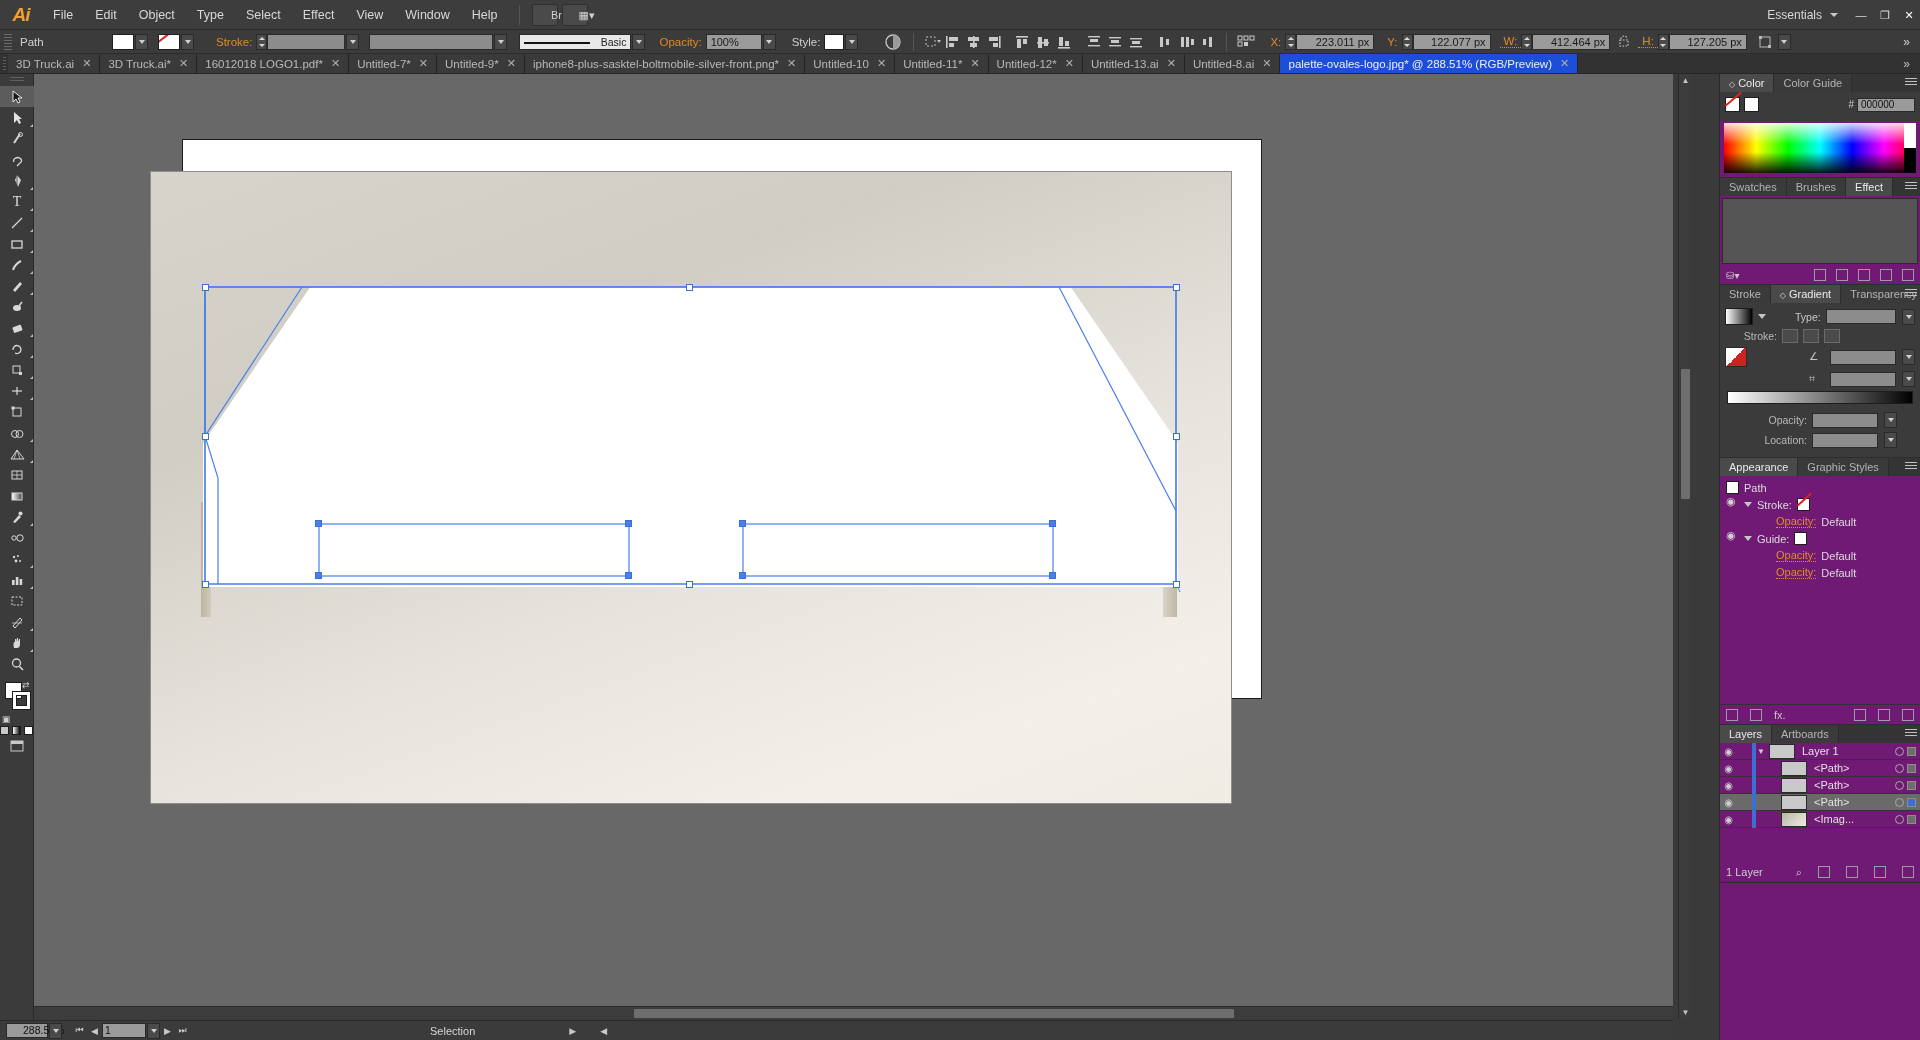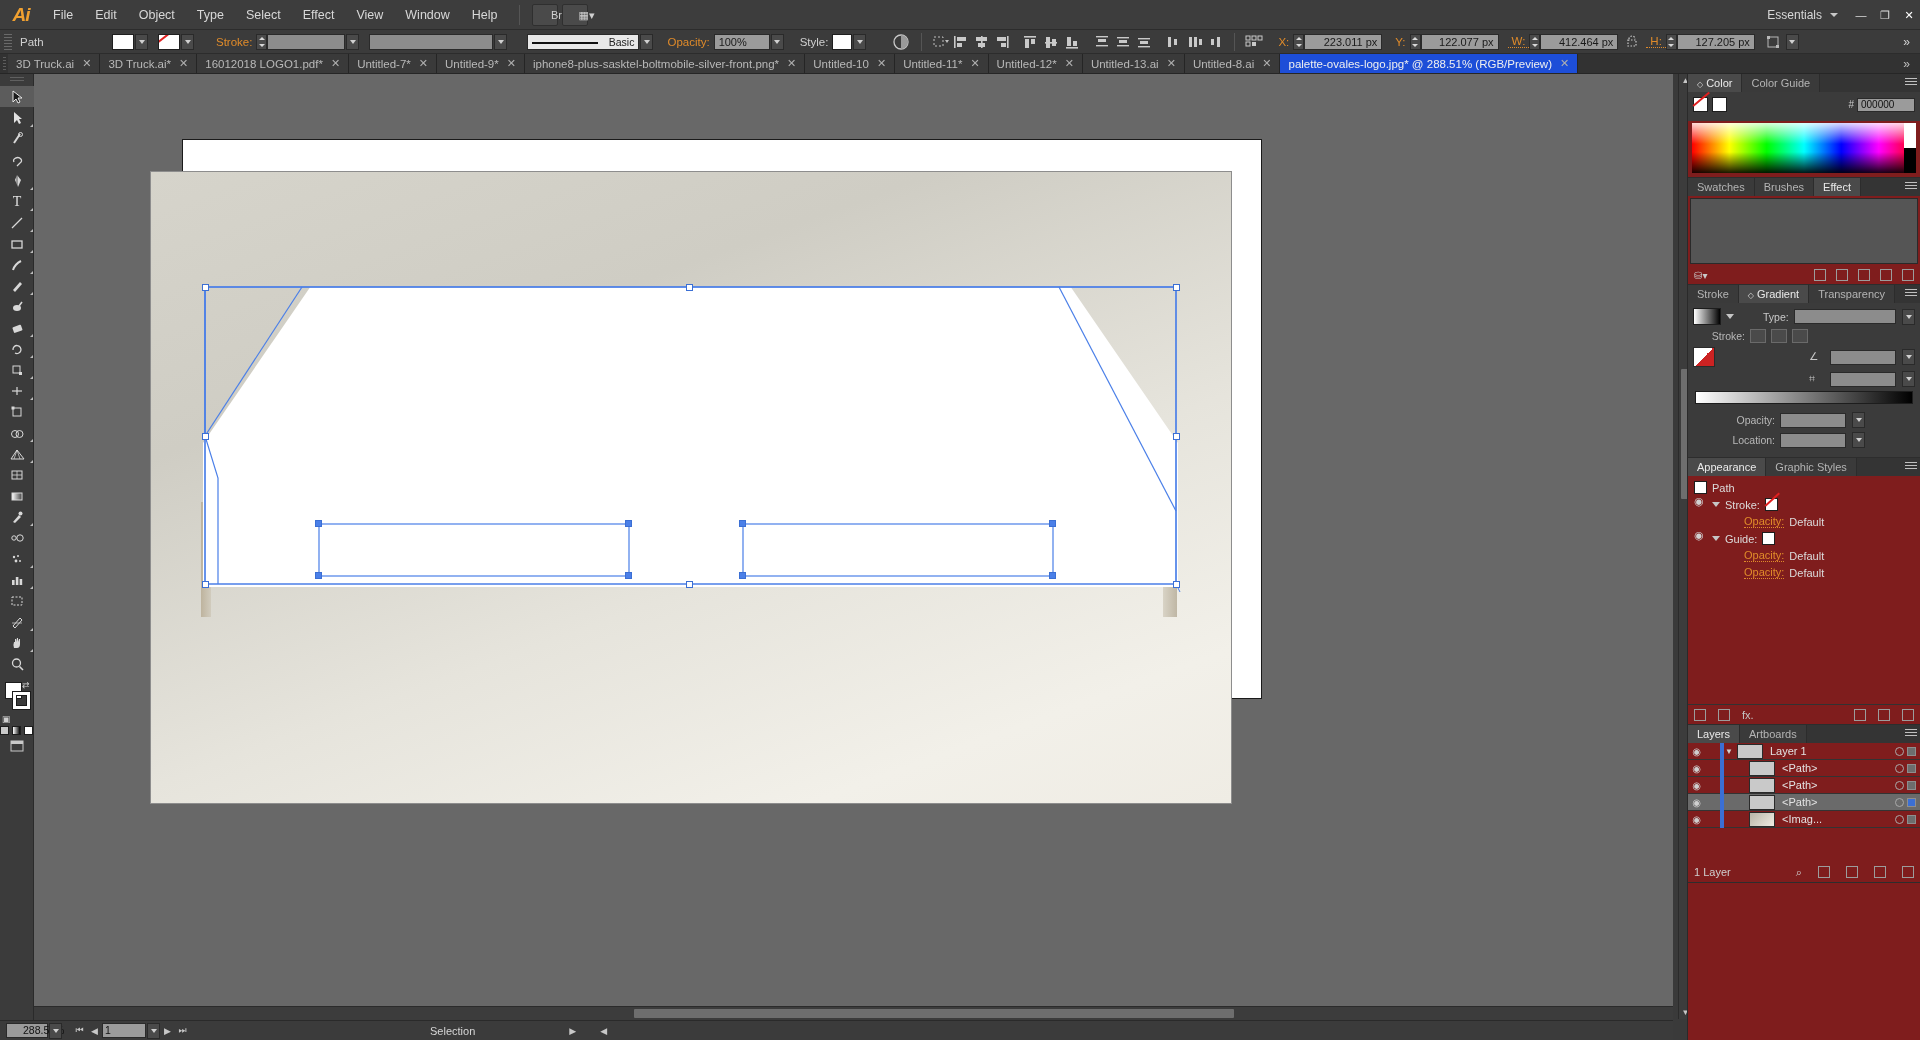--- a/index.html
+++ b/index.html
@@ -176,22 +176,22 @@
   }
   .zoom-field { width: 42px; height: 15px; background: #9b9b9b; color:#111; font-size:10.5px;
      border:1px solid #2a2a2a; margin-left:6px; padding-left:16px; line-height:13px;}
   .nav-arrow { width: 15px; text-align: center; color: #c8c8c8; font-size: 9px; }
   .page-field { width: 44px; height: 15px; background: #9b9b9b; color:#111; font-size:10.5px;
      border:1px solid #2a2a2a; padding-left:2px; line-height:13px; }
   .status-text { margin-left: 240px; color: #d6d6d6; }
 
   
   .panels {
-    position: absolute; right: 0; top: 74px; width: 233px; height: 966px;
-    background: #7f1d1d; border-left: 1px solid #2a2a2a;
+    position: absolute; right: 0; top: 74px; width: 201px; height: 966px;
+    background: #701a75; border-left: 1px solid #2a2a2a;
   }
   .panel { border-bottom: 1px solid #2d2d2d; }
   .panel-tabs {
     display: flex; align-items: stretch; height: 18px; background: #343434;
     font-size: 11px; position: relative;
   }
   .ptab { padding: 0 9px; line-height: 18px; color: #b4b4b4; background:#3a3a3a; border-right:1px solid #2c2c2c; white-space:nowrap;}
   .ptab.active { background: #4a4a4a; color: #eaeaea; }
   .ptab .gchev { color:#d0d0d0; font-size:8px; margin-right:3px;}
   .panel-menu { position: absolute; right: 3px; top: 4px; width: 12px; height: 11px; }
@@ -307,21 +307,21 @@
     <div class="stepper">
         <i class="up"></i>
         <i class="dn"></i>
       </div>
     <div class="combo stroke-weight"></div>
     <div class="drop-arrow"></div>
 
     <div class="combo stroke-profile" style="margin-left:10px;width:124px"></div>
     <div class="drop-arrow"></div>
 
-    <div class="brush-def" style="margin-left:20px">
+    <div class="brush-def" style="margin-left:12px">
       <span class="line"></span>
       <span class="txt">Basic</span>
     </div>
     <div class="drop-arrow"></div>
 
     <div class="cb-label org" style="margin-left:10px">Opacity:</div>
     <div class="field" style="width:56px;text-align:left">100%</div>
     <div class="drop-arrow"></div>
 
     <div class="cb-label" style="margin-left:12px">Style:</div>

